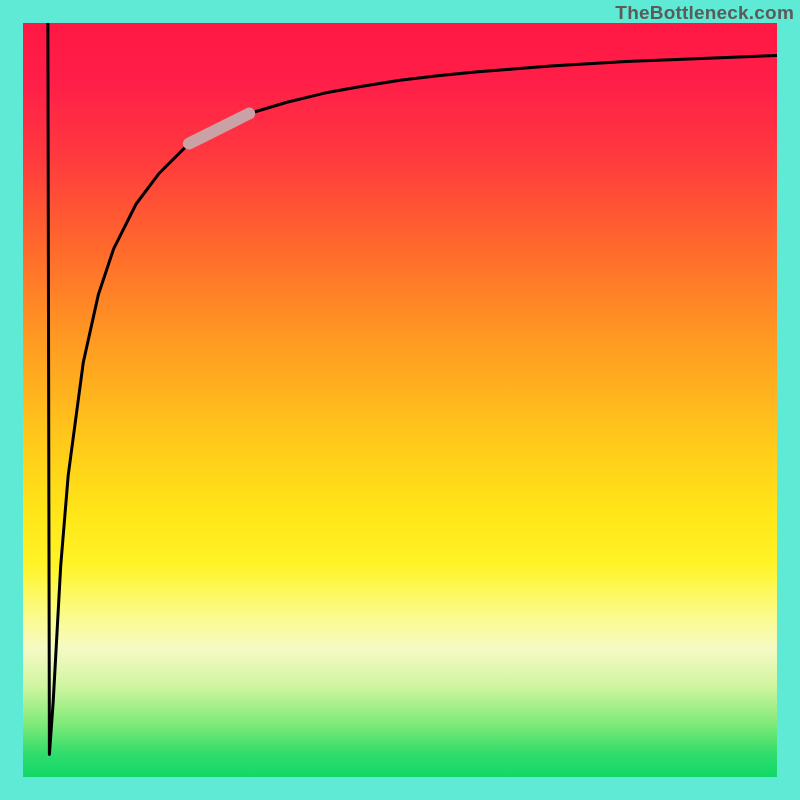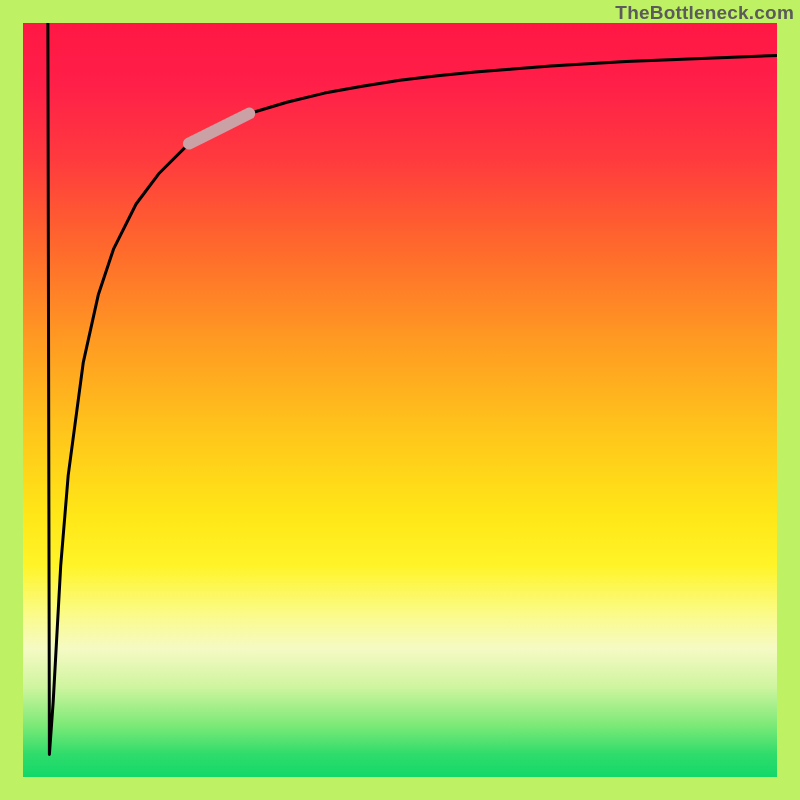--- a/index.html
+++ b/index.html
@@ -1,16 +1,16 @@
 <!DOCTYPE html>
 <html><head>
   <meta charset="utf-8">
   <style>
     html,body{margin:0;padding:0;width:800px;height:800px;overflow:hidden}
-    .wrap{position:relative;width:800px;height:800px;background:#bef264}
+    .wrap{position:relative;width:800px;height:800px;background:#5eead4}
     .plot{position:absolute;left:23px;top:23px;width:754px;height:754px;overflow:hidden}
     .grad{width:100%;height:100%;
           background:linear-gradient(to bottom,
             #ff1744 0%,
             #ff1f49 8%,
             #ff3a3e 18%,
             #ff6a2c 30%,
             #ff9a22 42%,
             #ffc81b 55%,
             #ffe617 65%,

